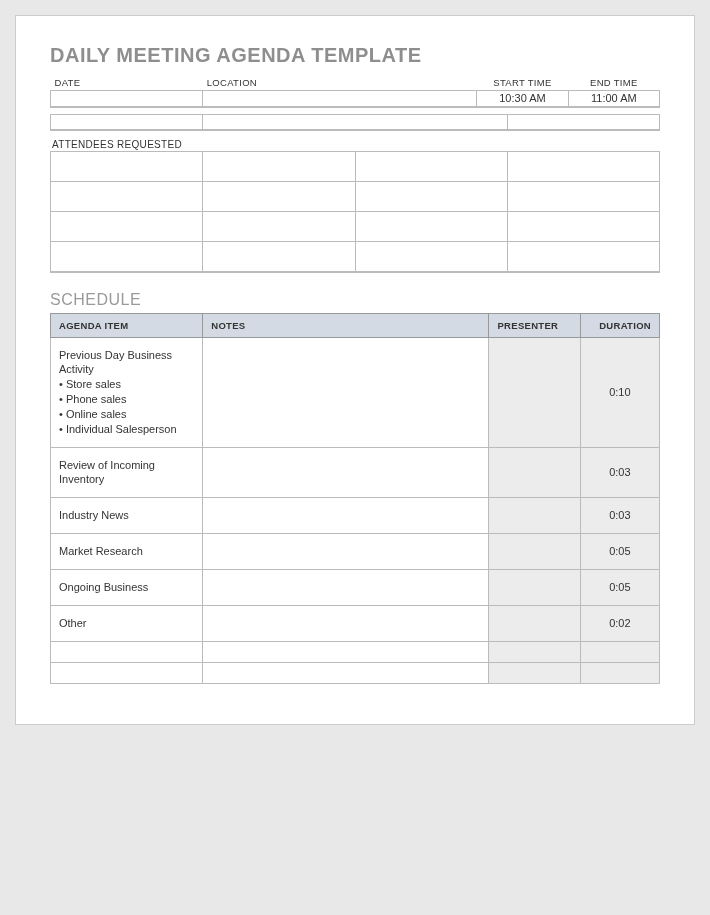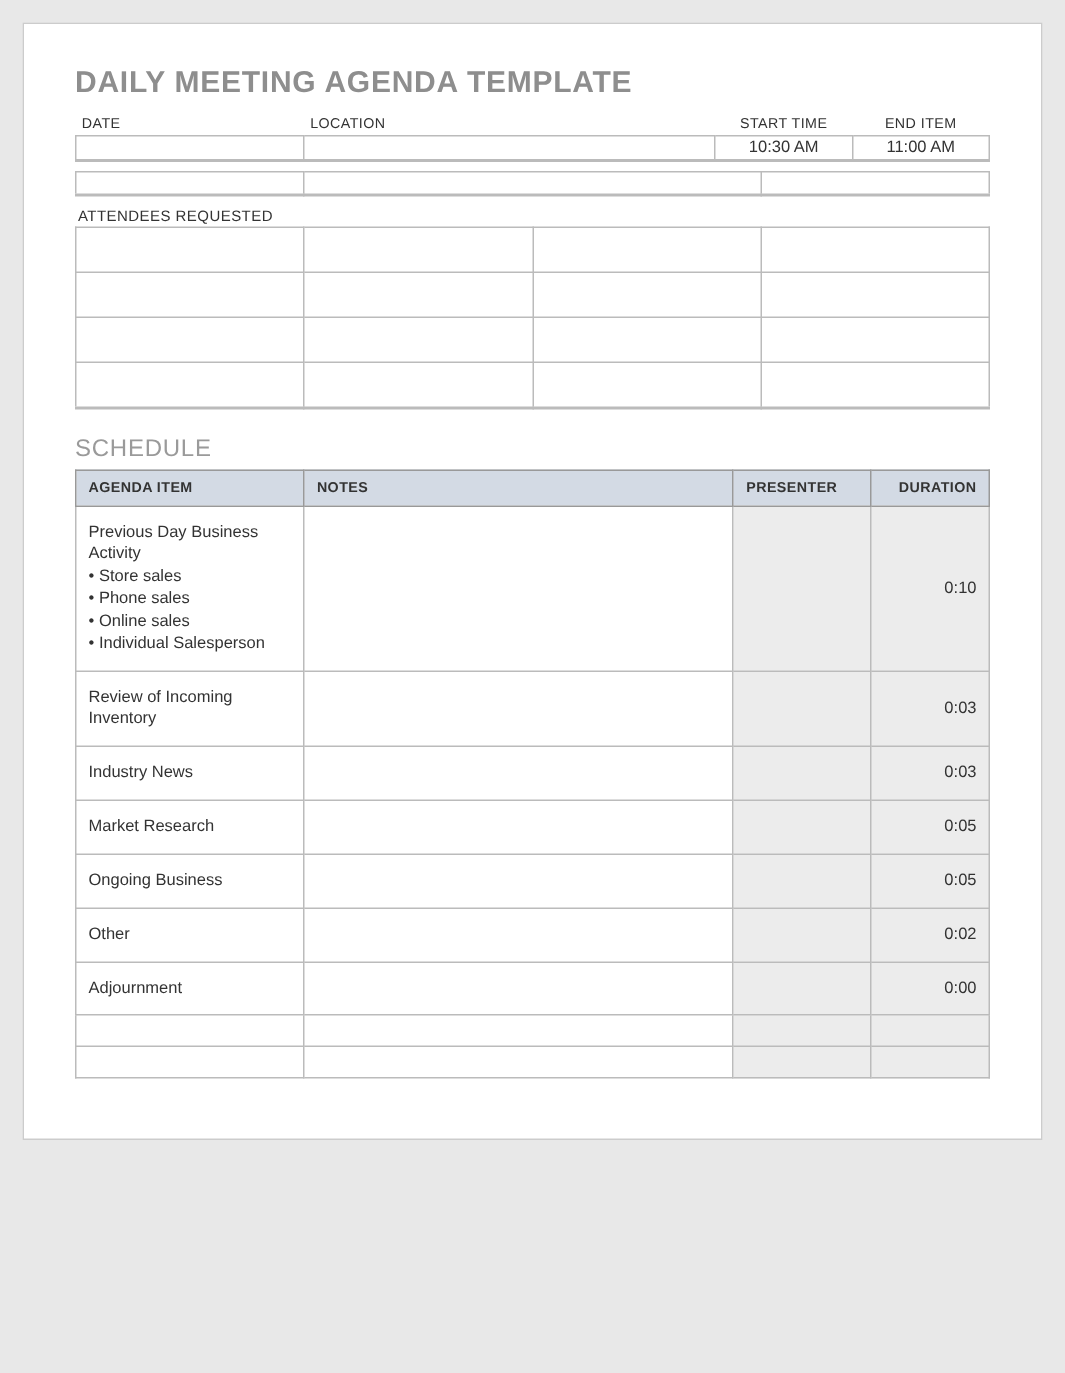--- a/index.html
+++ b/index.html
@@ -98,21 +98,21 @@
   table.schedule td {
     border: 1px solid #bbb;
     padding: 10px 8px;
     font-size: 11px;
     vertical-align: middle;
     line-height: 1.35;
   }
   table.schedule td.presenter { background: #ececec; }
   table.schedule td.duration {
     background: #ececec;
-    text-align: right;
+    text-align: center;
   }
   .bullets { margin: 0; padding: 0; list-style: none; }
   .bullets li::before { content: "• "; }
 </style>
 </head>
 <body>
 
 <div class="page">
 
   <h1 class="title">DAILY MEETING AGENDA TEMPLATE</h1>
@@ -122,21 +122,21 @@
       <col style="width:25%">
         <col style="width:45%">
         <col style="width:15%">
         <col style="width:15%">
     </colgroup>
     <tbody>
         <tr>
       <th>DATE</th>
       <th>LOCATION</th>
       <th class="center">START TIME</th>
-      <th class="center">END ITEM</th>
+      <th class="center">END TIME</th>
     </tr>
     <tr>
       <td class="left"></td>
       <td class="left"></td>
       <td>10:30 AM</td>
       <td>11:00 AM</td>
     </tr>
   </tbody>
     </table>
 
@@ -246,26 +246,20 @@
           <td class="presenter"></td>
           <td class="duration">0:05</td>
         </tr>
         <tr>
           <td>Other</td>
           <td></td>
           <td class="presenter"></td>
           <td class="duration">0:02</td>
         </tr>
         <tr>
-          <td>Adjournment</td>
-          <td></td>
-          <td class="presenter"></td>
-          <td class="duration">0:00</td>
-        </tr>
-        <tr>
           <td></td>
           <td></td>
           <td class="presenter"></td>
           <td class="duration"></td>
         </tr>
         <tr>
           <td></td>
           <td></td>
           <td class="presenter"></td>
           <td class="duration"></td>

